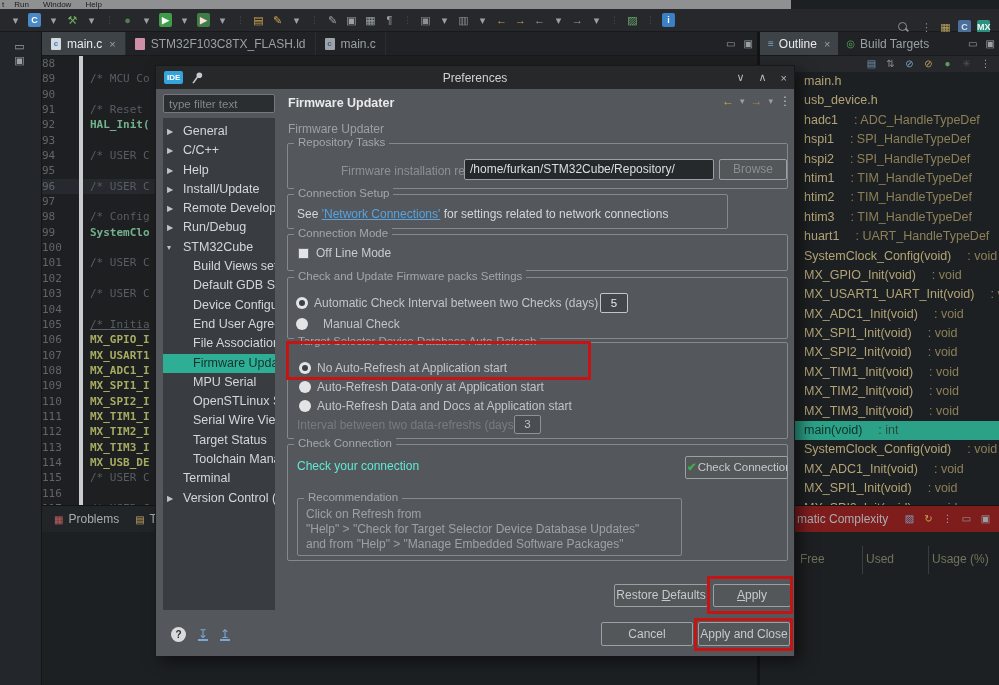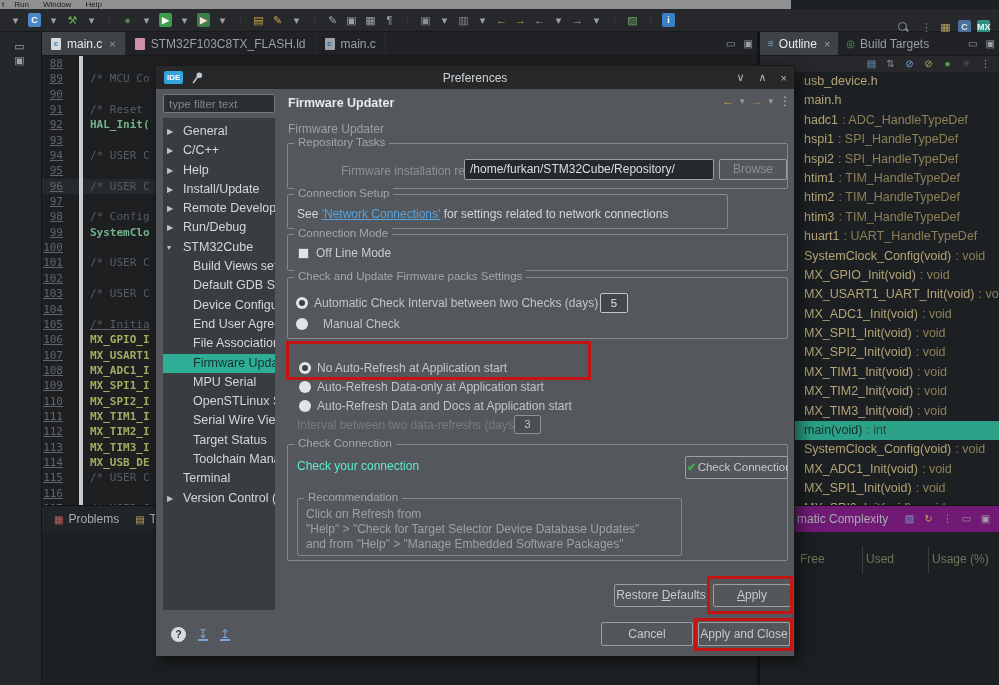--- a/index.html
+++ b/index.html
@@ -46,21 +46,21 @@
               border-right:1px solid #121416; }
   .railicons { position:absolute; left:10px; top:7px; color:#9aa0a5; font-size:10px; }
   .railicons span { margin-right:4px; }
 
   
   .editor { left:42px; top:56px; width:715px; height:449px; background:#1d1f21; overflow:hidden; }
   .gbar { position:absolute; left:37px; top:0; width:4px; height:449px; background:#c9ccce; }
   .eline { display:flex; height:15.35px; line-height:15.35px;
            font-family:"DejaVu Sans Mono", monospace; font-size:11px; }
   .eline.cur { background:#26292d; }
-  .lnum { width:31px; text-align:right; padding-right:10px; color:#60666b; flex:none;text-decoration:underline; }
+  .lnum { width:31px; padding-right:10px; color:#60666b; flex:none; }
   .ltext { padding-left:17px; white-space:pre; }
   .k-comment { color:#585e63; }
   .k-teal { color:#74b28e; font-weight:bold; }
   .k-olive { color:#a8ac62; font-weight:bold; }
   .k-u { text-decoration:underline; }
 
   
   .blpanel { left:42px; top:505px; width:715px; height:180px; background:#1d2022;
              border-top:1px solid #121416; }
   .bltabs { display:flex; align-items:center; height:26px; background:#222528; padding-left:4px; }
@@ -76,29 +76,29 @@
           white-space:nowrap; }
   .rtab.active { background:#3e4347; color:#e8eaec; }
   .rtab .ticon { margin-right:5px; font-size:10px; }
   .rtoolbar { display:flex; justify-content:flex-end; align-items:center; height:16px;
               padding-right:4px; background:#26282b; }
   .rtoolbar span { margin:0 3px; font-size:10px; }
   .olist { height:433px; overflow:hidden; }
   .orow { height:19.4px; line-height:19.4px; padding-left:44px; white-space:nowrap;
           font-size:12.5px; }
   .orow .onm { color:#b3a476; }
-  .orow .osf { color:#8d8058; margin-left:4px; }
+  .orow .osf { color:#8d8058; margin-left:16px; }
   .orow.sel { background:#2ba187; }
   .orow.sel .onm { color:#13312a; }
   .orow.sel .osf { color:#2c4a3e; }
 
   
   .metrics { left:760px; top:505px; width:239px; height:180px; background:#1d2022;
              border-top:1px solid #121416; }
-  .mtabrow { display:flex; align-items:center; height:26px; background:#701a75;justify-content:flex-end; }
+  .mtabrow { display:flex; align-items:center; height:26px; background:#7f1d1d;justify-content:flex-end; }
   .mtab { padding-left:37px; font-size:12px; color:#a8acb0; white-space:nowrap; }
   .micons { margin-left:auto; padding-right:4px; display:flex; align-items:center; }
   .micons span { margin:0 3px; font-size:10px; }
   .mhead span { position:absolute; font-size:12px; color:#70745c; }
   .mvline { position:absolute; width:1px; height:28px; background:#3a3e42; }
 
   
   .dialog { left:155px; top:65px; width:640px; height:591px; z-index:10;
             border:1px solid #17191b; box-shadow:6px 6px 14px rgba(0,0,0,0.5);
             background:#54585c; }
@@ -403,22 +403,22 @@
     <div class="rtoolbar" id="outline-toolbar">
         <span class="tbi" style="color: rgb(111, 148, 184);">▤</span>
         <span class="tbi" style="color: rgb(138, 143, 147);">⇅</span>
         <span class="tbi" style="color: rgb(122, 158, 194);">⊘</span>
         <span class="tbi" style="color: rgb(184, 154, 94);">⊘</span>
         <span class="tbi" style="color: rgb(90, 158, 90);">●</span>
         <span class="tbi" style="color: rgb(80, 85, 90);">✳</span>
         <span class="tbi" style="color: rgb(154, 160, 165);">⋮</span>
       </div>
     <div class="olist" id="outline-list">
+        <div class="orow"><span class="onm">main.h</span></div>
         <div class="orow"><span class="onm">usb_device.h</span></div>
-        <div class="orow"><span class="onm">main.h</span></div>
         <div class="orow"><span class="onm">hadc1</span><span class="osf">: ADC_HandleTypeDef</span></div>
         <div class="orow"><span class="onm">hspi1</span><span class="osf">: SPI_HandleTypeDef</span></div>
         <div class="orow"><span class="onm">hspi2</span><span class="osf">: SPI_HandleTypeDef</span></div>
         <div class="orow"><span class="onm">htim1</span><span class="osf">: TIM_HandleTypeDef</span></div>
         <div class="orow"><span class="onm">htim2</span><span class="osf">: TIM_HandleTypeDef</span></div>
         <div class="orow"><span class="onm">htim3</span><span class="osf">: TIM_HandleTypeDef</span></div>
         <div class="orow"><span class="onm">huart1</span><span class="osf">: UART_HandleTypeDef</span></div>
         <div class="orow"><span class="onm">SystemClock_Config(void)</span><span class="osf">: void</span></div>
         <div class="orow"><span class="onm">MX_GPIO_Init(void)</span><span class="osf">: void</span></div>
         <div class="orow"><span class="onm">MX_USART1_UART_Init(void)</span><span class="osf">: void</span></div>
@@ -574,20 +574,23 @@
 
       <div class="grp" style="left:131px; top:188px; width:501px; height:62px;">
         <span class="lg">Check and Update Firmware packs Settings</span>
       </div>
       <span class="rad on" style="left:140px; top:208px;"></span>
       <span class="dtext" style="left:158px; top:207px; color:#c2c5c8;">Automatic Check Interval between two Checks (days)</span>
       <span class="spin" style="left:444px; top:204px; width:28px; height:20px; line-height:18px;">5</span>
       <span class="rad" style="left:140px; top:229px;"></span>
       <span class="dtext" style="left:158px; top:228px; color:#c2c5c8;margin-left:9px;">Manual Check</span>
 
+      <div class="grp" style="left:131px; top:253px; width:501px; height:97px;">
+        <span class="lg">Target Selector Device Database Auto-Refresh</span>
+      </div>
       <span class="rad on" style="left:143px; top:273px;"></span>
       <span class="dtext" style="left:161px; top:272px; color:#c2c5c8;">No Auto-Refresh at Application start</span>
       <span class="rad" style="left:143px; top:292px;"></span>
       <span class="dtext" style="left:161px; top:291px; color:#c2c5c8;">Auto-Refresh Data-only at Application start</span>
       <span class="rad" style="left:143px; top:311px;"></span>
       <span class="dtext" style="left:161px; top:310px; color:#c2c5c8;">Auto-Refresh Data and Docs at Application start</span>
       <span class="dlabel" style="left:141px; top:329px; color:#787c80;">Interval between two data-refreshs (days)</span>
       <span class="spin dis" style="left:358px; top:326px; width:27px; height:19px; line-height:17px;">3</span>
 
       <div class="redbox" style="left:130px; top:252px; width:305px; height:39px;"></div>

